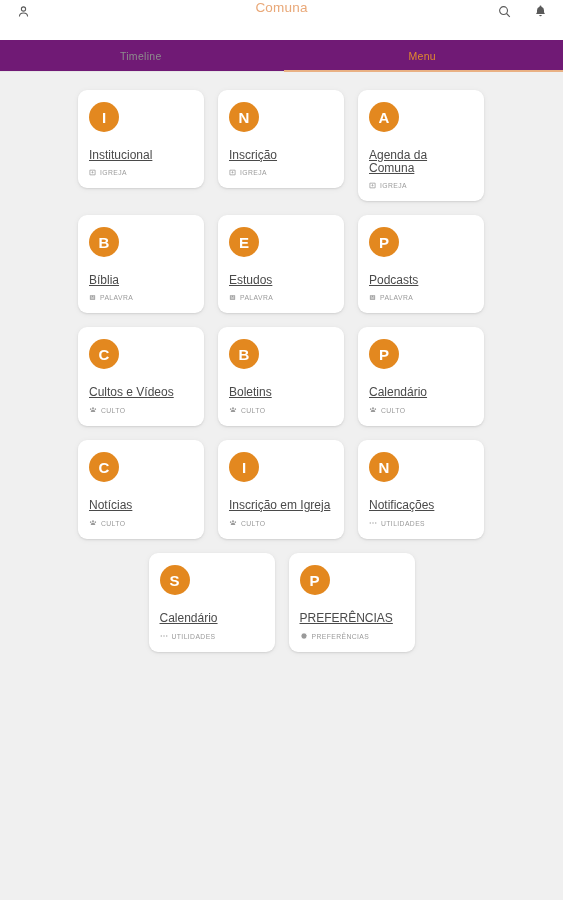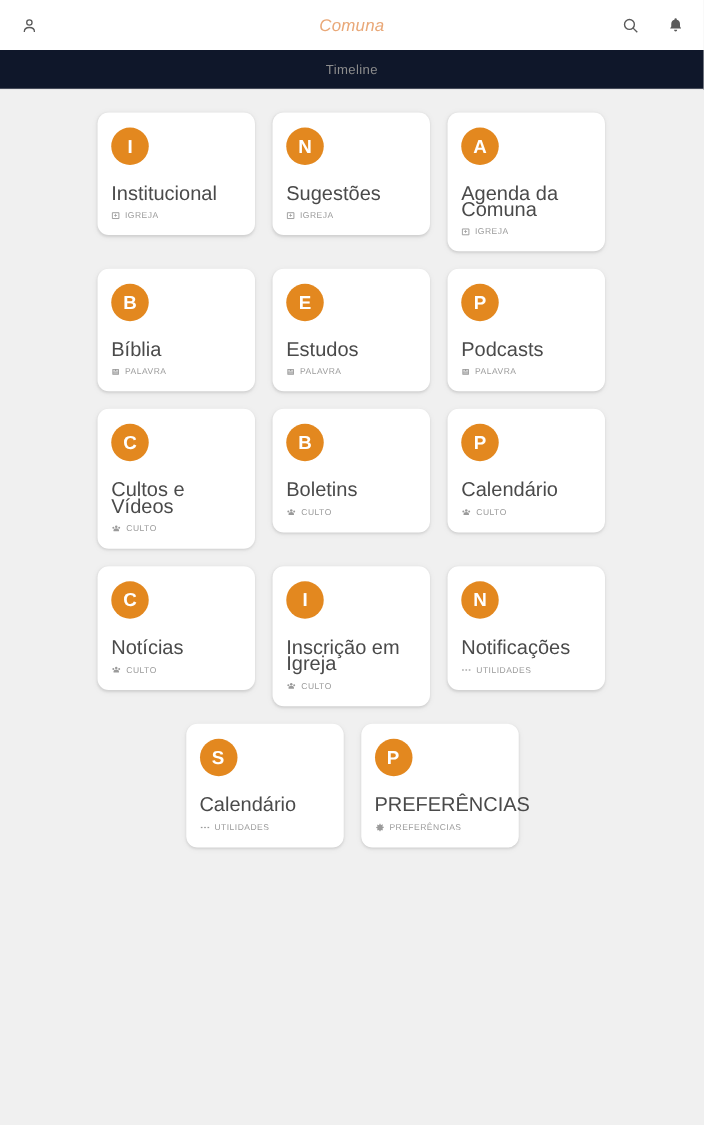--- a/index.html
+++ b/index.html
@@ -9,23 +9,22 @@
     font-family: "Liberation Sans", sans-serif;
     overflow: hidden;
   }
 
   
   .appbar {
     position: relative;
     height: 40px;
     background: #ffffff;
     display: flex;
-    align-items: center;
+    align-items: flex-start;
     padding: 0 12px;
-    font-style: italic;
   }
   .appbar-title {
     position: absolute;
     left: 0; right: 0;
     text-align: center;
     font-size: 13.5px;
     color: #e9a878;
     letter-spacing: .2px;
   }
   .appbar-icon {
@@ -38,21 +37,21 @@
     margin-left: auto;
     display: flex;
     align-items: center;
     gap: 14px;
     z-index: 2;
   }
 
   
   .tabs {
     height: 32px;
-    background: #0f172a;
+    background: #701a75;
     display: flex;
     border-bottom: 1px solid #e6e6e6;
   }
   .tab {
     flex: 1;
     display: flex;
     align-items: center;
     justify-content: center;
     font-size: 10.5px;
     color: #8d8d8d;
@@ -103,24 +102,25 @@
     background: #e3881f;
     color: #ffffff;
     display: flex;
     align-items: center;
     justify-content: center;
     font-size: 15px;
     font-weight: bold;
     margin-bottom: 17px;
   }
   .card-title {
-    font-size: 16px;
+    font-size: 12px;
     color: #4a4a4a;
     line-height: 13px;
     margin-bottom: 7px;
+    text-decoration: underline;
   }
   .tag {
     display: flex;
     align-items: center;
     gap: 4px;
     font-size: 6.8px;
     color: #9a9a9a;
     letter-spacing: .4px;
   }
   .tag svg { flex: 0 0 auto; }
@@ -150,40 +150,43 @@
         <path d="M10 17.4h4a2 2 0 0 1-4 0z"></path>
       </svg>
     </div>
   </div>
 </div>
 
 <div class="tabs">
   <div class="tab">
     <span>Timeline</span>
   </div>
+  <div class="tab active">
+    <span>Menu</span>
+  </div>
 </div>
 
 <div class="content">
   <div class="row">
 
     <div class="card">
       <div class="avatar">I</div>
       <div class="card-title">Institucional</div>
       <div class="tag">
         <svg width="7" height="7" viewBox="0 0 24 24" fill="currentColor">
             <path d="M3 4h18v16H3z" fill="none" stroke="currentColor" stroke-width="2.6"></path>
             <path d="M11 7h2v3h3v2h-3v3h-2v-3H8v-2h3z"></path>
           </svg>
         <span class="tag-label">IGREJA</span>
       </div>
     </div>
 
     <div class="card">
       <div class="avatar">N</div>
-      <div class="card-title">Sugestões</div>
+      <div class="card-title">Inscrição</div>
       <div class="tag">
         <svg width="7" height="7" viewBox="0 0 24 24" fill="currentColor">
             <path d="M3 4h18v16H3z" fill="none" stroke="currentColor" stroke-width="2.6"></path>
             <path d="M11 7h2v3h3v2h-3v3h-2v-3H8v-2h3z"></path>
           </svg>
         <span class="tag-label">IGREJA</span>
       </div>
     </div>
 
     <div class="card">

